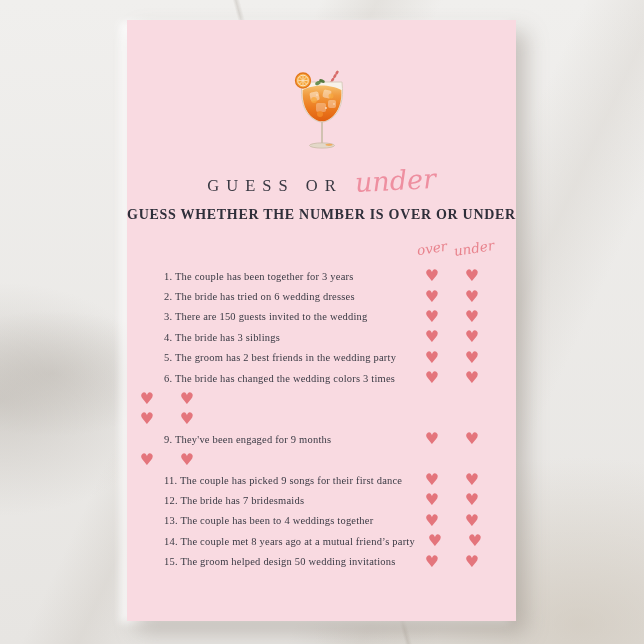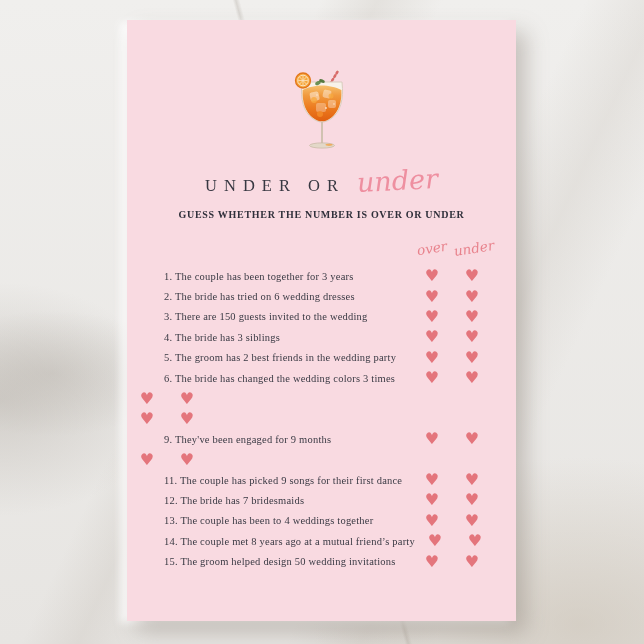--- a/index.html
+++ b/index.html
@@ -27,21 +27,21 @@
   }
   .title-main{
     font-size:16.5px;letter-spacing:7px;color:#383842;font-weight:400;
   }
   .title-script{
     font-family:"DejaVu Serif",serif;font-style:italic;font-size:27px;
     color:#EE8FA0;transform:rotate(-3deg) translateY(-1px);display:inline-block;
   }
   .instructions{
     position:absolute;left:0;top:187px;width:100%;text-align:center;
-    font-weight:700;font-size:10px;letter-spacing:.7px;line-height:15.5px;color:#2F2F3A;
+    font-weight:700;font-size:14px;letter-spacing:.7px;line-height:15.5px;color:#2F2F3A;
   }
   .col-headers span{
     position:absolute;top:220px;text-align:center;display:inline-block;
     font-family:"DejaVu Serif",serif;font-style:italic;font-size:13.5px;color:#E8828C;
     transform:rotate(-9deg);
   }
   .col-over{left:285px;width:40px;}
   .col-under{left:323px;width:48px;}
   .qlist{position:absolute;left:0;top:246px;width:100%;}
   .qrow{display:flex;align-items:center;height:20.4px;}
@@ -98,21 +98,21 @@
 
       <ellipse cx="28" cy="13" rx="3.1" ry="1.8" fill="#6B9055" transform="rotate(-25 28 13)"></ellipse>
       <ellipse cx="32" cy="11" rx="3" ry="1.7" fill="#55793F" transform="rotate(20 32 11)"></ellipse>
 
       <rect x="31.1" y="52" width="1.8" height="21.5" fill="#CDBFAC"></rect>
       <ellipse cx="32" cy="75.5" rx="12.5" ry="2.6" fill="#E3D8C8" stroke="#C9BAA6" stroke-width=".8"></ellipse>
       <ellipse cx="39" cy="74.8" rx="3.5" ry="1.1" fill="#F0A44E" opacity=".85"></ellipse>
     </svg>
 
     <div class="title-row">
-      <span class="title-main">UNDER OR</span>
+      <span class="title-main">GUESS OR</span>
       <span class="title-script">under</span>
     </div>
 
     <div class="instructions">
       <div>GUESS WHETHER THE NUMBER IS OVER OR UNDER</div>
     </div>
 
     <div class="col-headers">
       <span class="col-over">over</span>
       <span class="col-under">under</span>

